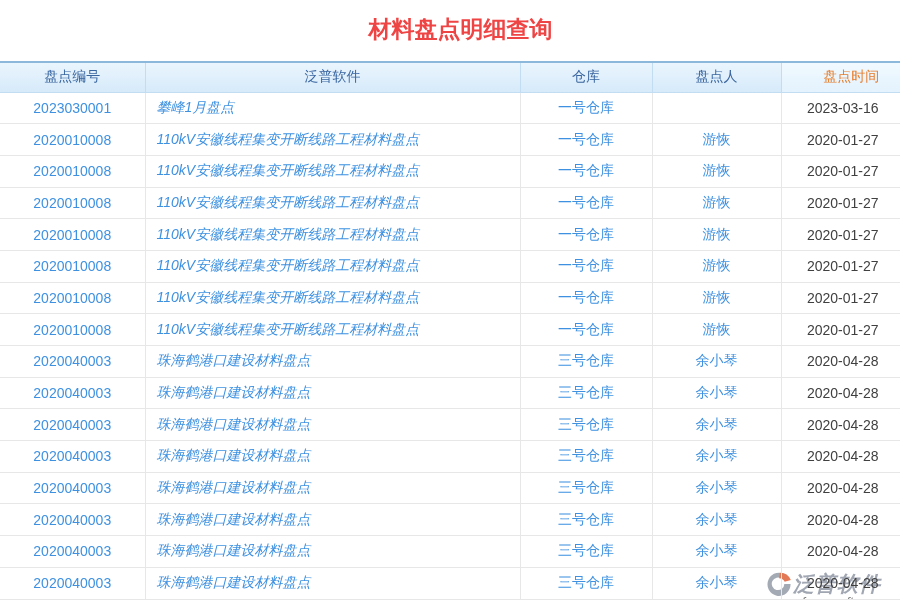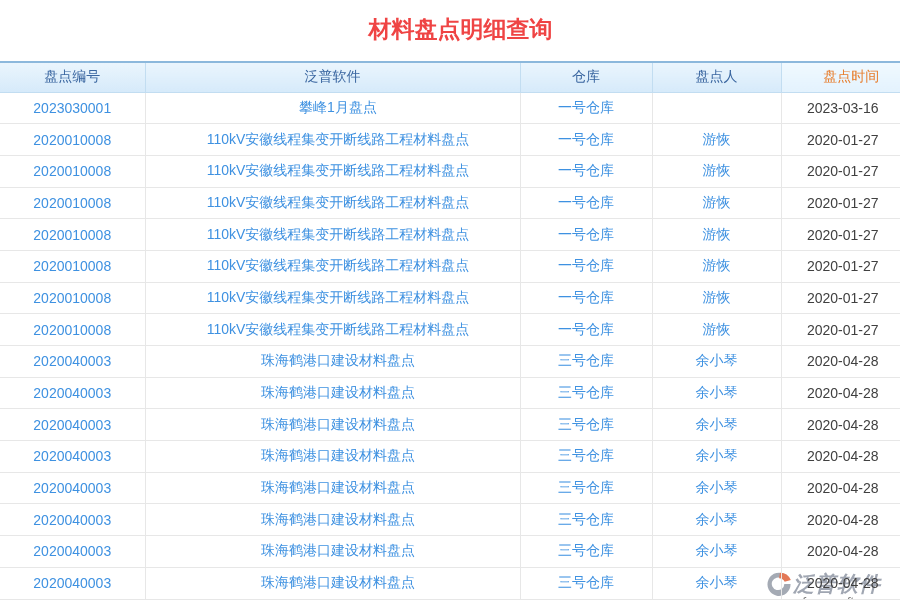--- a/index.html
+++ b/index.html
@@ -48,21 +48,21 @@
     border-bottom: 1px solid #e7e7e7;
     border-right: 1px solid #e7e7e7;
     font-size: 14px;
     color: #404040;
     background: transparent;
     padding: 0;
     vertical-align: middle;
   }
   tbody td:last-child { border-right: none; }
   td.c-id, td.c-wh, td.c-person { text-align: center; }
-  td.c-name { text-align: center; padding-left: 11px; }
+  td.c-name { text-align: left; padding-left: 11px; font-style: italic; }
   td.c-date { text-align: center; padding-left: 4px; }
   .link { color: #3e91e1; cursor: pointer; text-decoration: none; }
   
   .watermark {
     position: absolute;
     left: 766px; top: 550px;
     width: 134px;
     z-index: -1;
     opacity: 0.95;
     pointer-events: none;

